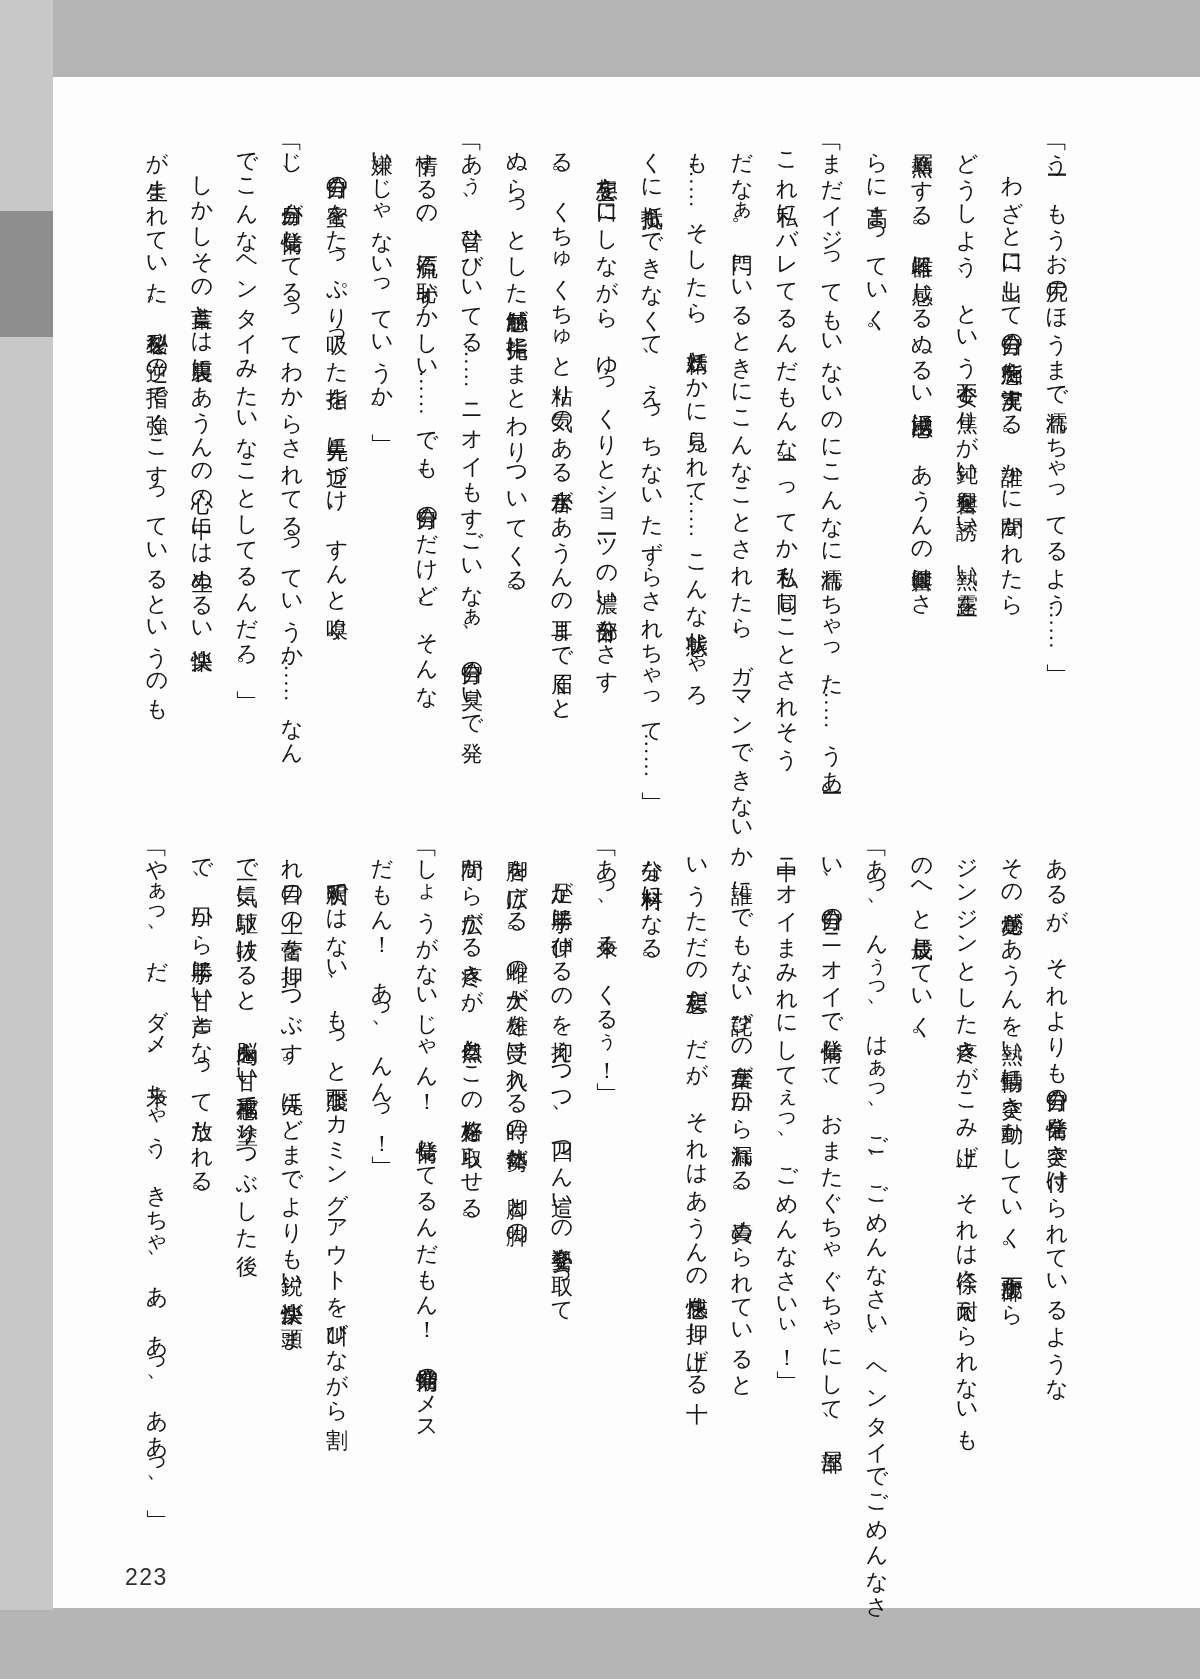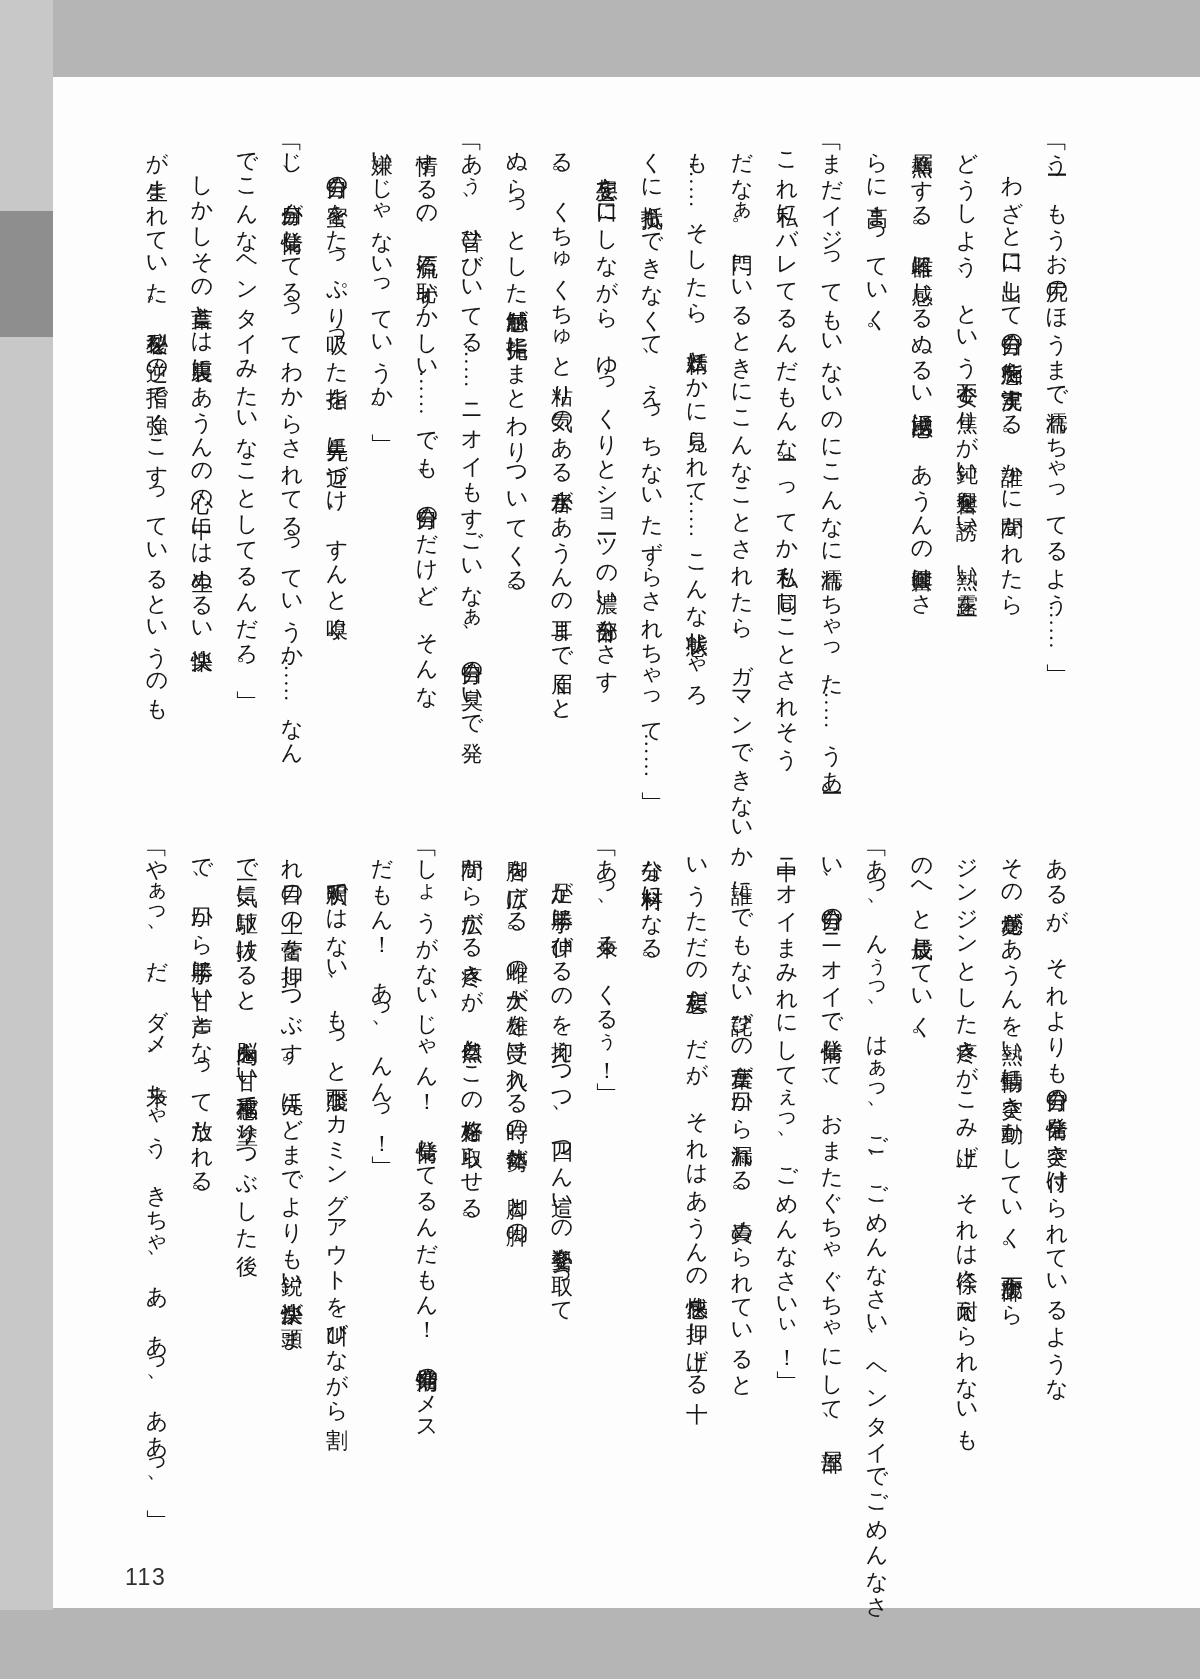--- a/index.html
+++ b/index.html
@@ -98,15 +98,15 @@
         <p>脚を広げる。雌の犬が雄を受け入れる時の体勢だ。脚と脚の</p>
         <p>間から広がる疼きが、自然とこの格好を取らせる。</p>
         <p>「しょうがないじゃん！　発情してるんだもん！　発情期のメス</p>
         <p>だもん！　あっ、んんっ！」</p>
         <p>　釈明ではない、もっと下賤なカミングアウトを叫びながら割</p>
         <p>れ目の上の蕾を押しつぶす。先ほどまでよりも鋭い快楽が頭ま</p>
         <p>で一気に駆け抜けると、脳内を甘い幸福感で塗りつぶした後</p>
         <p>で、口から勝手に甘い声となって放たれる。</p>
         <p>「やぁっ、だ、ダメ、来ちゃう、きちゃ、あ、あっ、ああっ、」</p>
       </div>
-    <div class="page-number">113</div>
+    <div class="page-number">223</div>
   </div>
 </div>
 
 </body></html>

